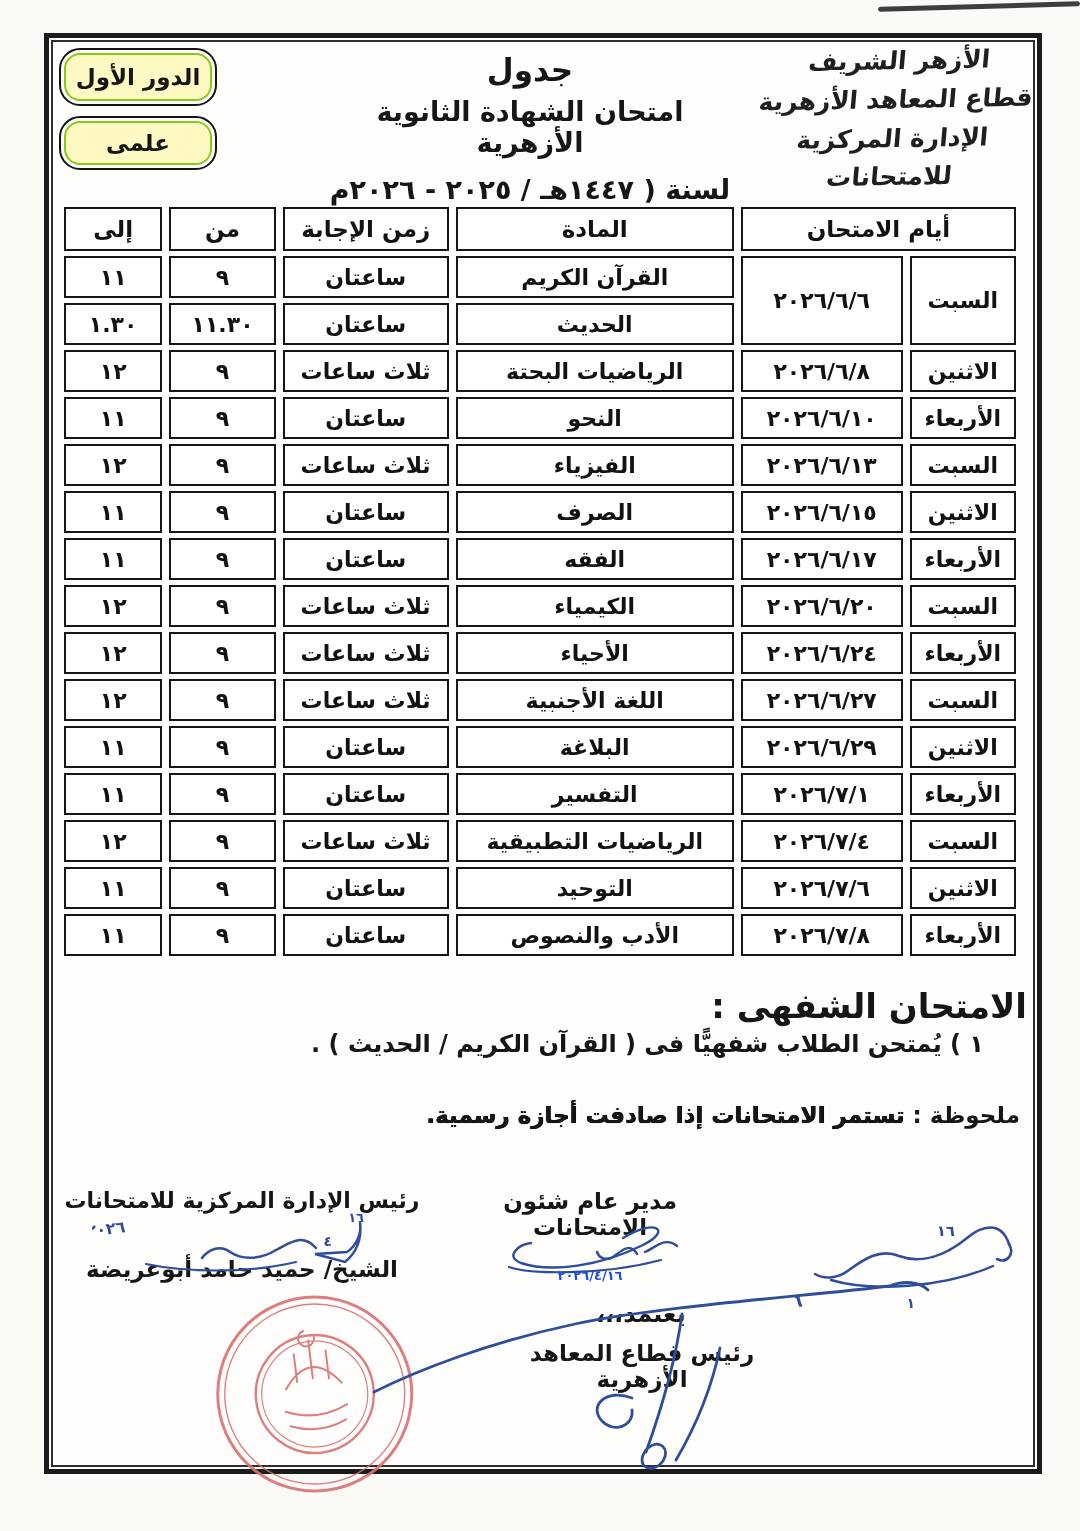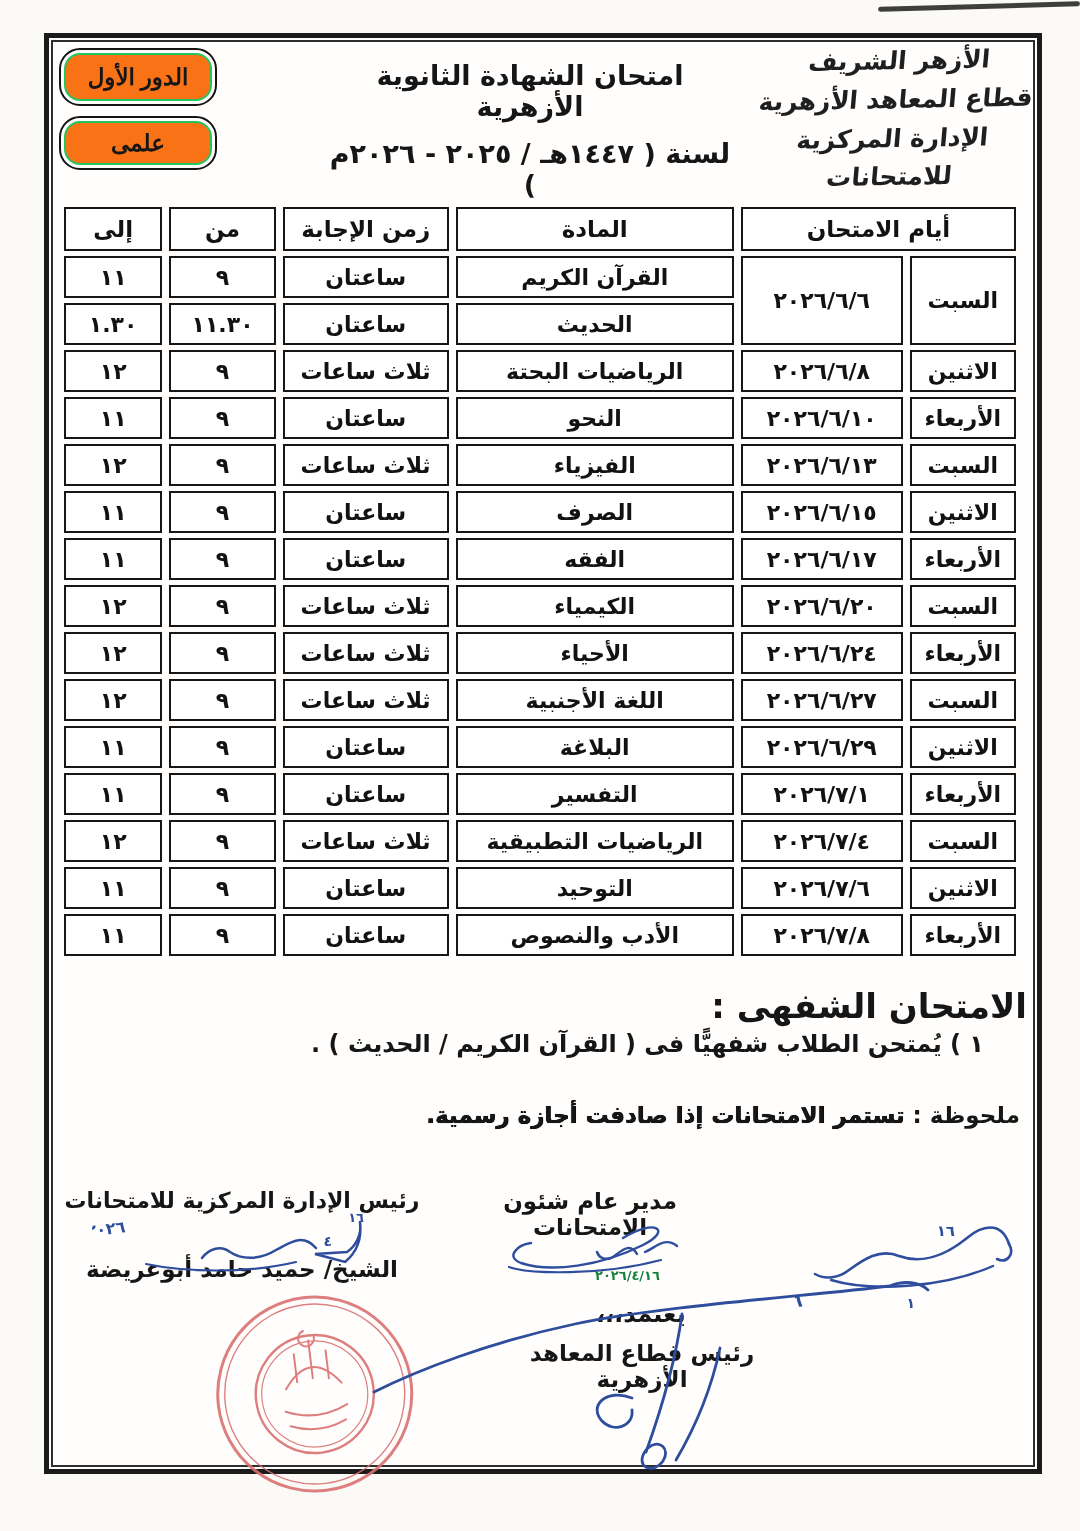--- a/index.html
+++ b/index.html
@@ -16,23 +16,23 @@
     border:5px solid #1b1b1b; background:#fffefd;}
   .frame::after{content:""; position:absolute; inset:2px; border:2px solid #2e2e2e;}
   
   .org-block{position:absolute; left:748px; top:42px; width:292px; text-align:center;
     font-weight:800; font-size:25px; line-height:1.55; color:#1f1f1f;
     transform:skewX(-6deg) rotate(-1deg);}
   .title-block{position:absolute; left:325px; top:52px; width:410px; text-align:center; font-weight:800;}
   .title-l1{font-size:31px;}
   .title-l2{font-size:27px; margin-top:8px;}
   .title-l3{font-size:27px; margin-top:16px;}
-  .badge{position:absolute; border:2px solid #22c55e; outline:2px solid #141414; outline-offset:3px;
-    border-radius:16px; background:#f97316; display:flex; align-items:center; justify-content:center;
-    font-weight:800; font-size:23px;font-family:Liberation Serif, serif;}
+  .badge{position:absolute; border:2px solid #84cc16; outline:2px solid #141414; outline-offset:3px;
+    border-radius:16px; background:#fef9c3; display:flex; align-items:center; justify-content:center;
+    font-weight:800; font-size:23px;}
   .badge-round{left:64px; top:53px; width:144px; height:44px;}
   .badge-track{left:64px; top:121px; width:144px; height:40px;}
   
   .table-wrap{position:absolute; left:57px; top:202px; width:966px;}
   table.exam{width:100%; table-layout:fixed; direction:rtl;
     border-collapse:separate; border-spacing:7px 5px;}
   table.exam th, table.exam td{border:2px solid #161616; background:#fff; text-align:center;
     vertical-align:middle; font-weight:700; padding:0; color:#121212; overflow:hidden;}
   table.exam thead th{height:40px; font-size:23px; font-weight:800;}
   table.exam tbody td{height:38px; font-size:22px;}
@@ -55,22 +55,22 @@
   .approve-word{position:absolute; left:596px; top:1300px; font-size:24px; font-weight:800;}
   .approve-title{position:absolute; left:504px; top:1340px; width:276px; text-align:center;
     font-size:23px; font-weight:800;}
   .approve-name{position:absolute; left:442px; top:1384px; width:340px; text-align:center;
     font-size:26px; font-weight:900; text-shadow:.4px 0 0 #000;}
   .sig-svg{position:absolute;}
   .svg-right{left:795px; top:1212px;}
   .svg-center{left:463px; top:1212px;}
   .svg-left{left:92px; top:1208px;}
   .svg-approval{left:330px; top:1278px; z-index:7;}
-  .sig-date-center{position:absolute; left:520px; top:1268px; width:140px; text-align:right;
-    color:#15803d; font-size:13px; font-weight:700; z-index:4;}
+  .sig-date-center{position:absolute; left:520px; top:1268px; width:140px; text-align:center;
+    color:#1d4ed8; font-size:13px; font-weight:700; z-index:4;}
   .stamp{position:absolute; left:212px; top:1286px; z-index:5; transform:rotate(-7deg); opacity:.9;}
   .blue-ink{stroke:#2e4d9d; fill:none; stroke-linecap:round;}
   .blue-ink-txt{fill:#2e4d9d; font-weight:700;}
   .pink-ink{stroke:#da7272; fill:none; stroke-linecap:round;}
 </style>
 </head>
 <body>
 
 <div class="page">
 
@@ -84,20 +84,21 @@
   </div>
 
   <div class="badge badge-round">
     <span>الدور الأول</span>
   </div>
   <div class="badge badge-track">
     <span>علمى</span>
   </div>
 
   <div class="title-block">
+    <div class="title-l1">جدول</div>
     <div class="title-l2">امتحان الشهادة الثانوية الأزهرية</div>
     <div class="title-l3">لسنة ( ١٤٤٧هـ / ٢٠٢٥ - ٢٠٢٦م )</div>
   </div>
 
   <div class="table-wrap">
     <table class="exam">
       <colgroup>
         <col style="width:104px">
           <col style="width:158px">
           <col style="width:272px">

